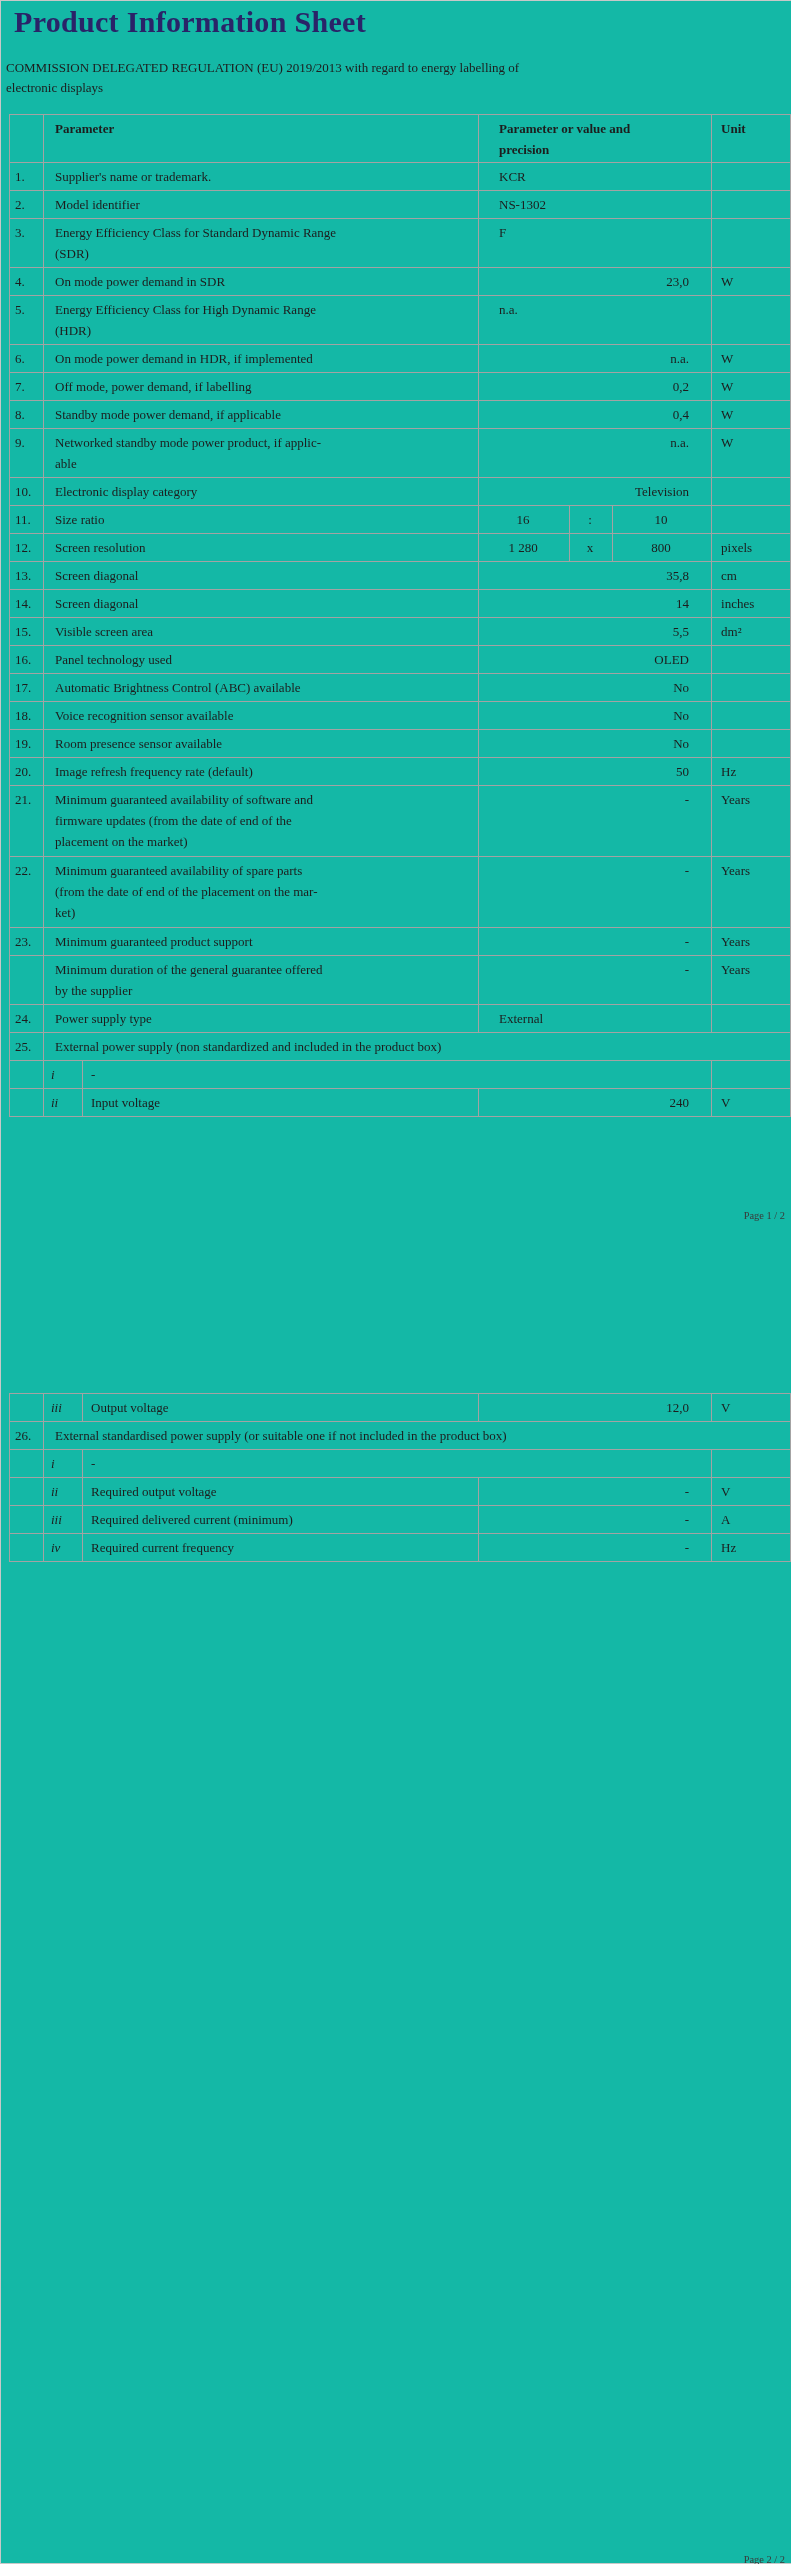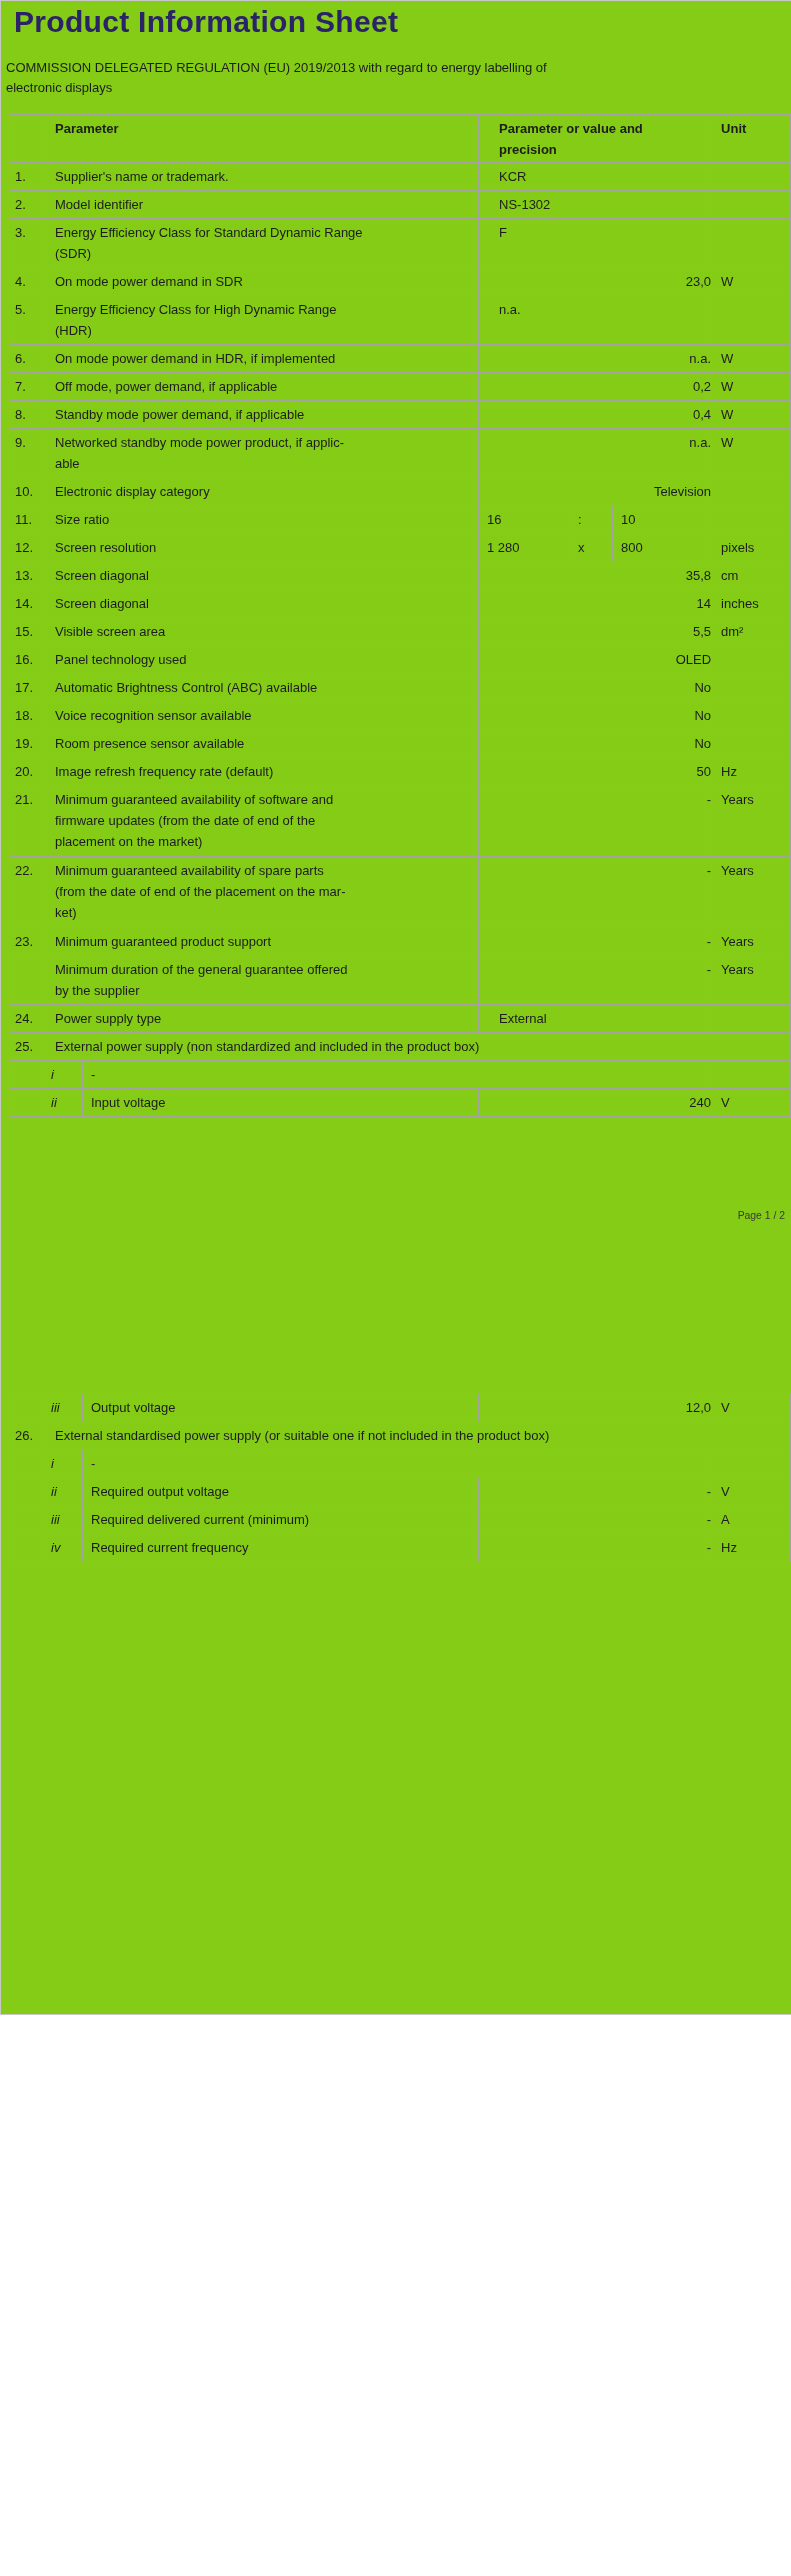--- a/index.html
+++ b/index.html
@@ -1,22 +1,22 @@
 <!DOCTYPE html>
 <html style="--title: #2a2368; --grid: #a3a3a3; --text: #1d1d1d; --frame: #c8c8c8; --muted: #3a3a3a;"><head>
 <meta charset="utf-8">
 <style>
   :root{
     --title:#2a2368; --grid:#a3a3a3; --text:#1d1d1d; --frame:#c8c8c8; --muted:#3a3a3a;
   }
   html,body{margin:0;padding:0;background:#ffffff;}
   .sheet{
-    position:relative; width:792px; height:2015px; background:#84cc16;
+    position:relative; width:792px; height:2564px; background:#14b8a6;
     border:1px solid var(--frame); box-sizing:border-box;
-    font-family:Liberation Sans, sans-serif; color:var(--text);
+    font-family:Liberation Serif, serif; color:var(--text);
   }
   .title{
     position:absolute; left:13px; top:4px;
     font-size:30px; font-weight:bold; color:var(--title); letter-spacing:0.3px;
   }
   .subtitle{
     position:absolute; left:5px; top:57px; width:762px;
     font-size:13px; line-height:20px; white-space:pre-line;
   }
   table.pis{
@@ -30,22 +30,22 @@
     padding:3px 6px 2px 6px; line-height:21px; white-space:pre-line;
     overflow:hidden; color:var(--text);
   }
   tr.h1{height:28px;} tr.h2{height:49px;} tr.h3{height:71px;} tr.hh{height:46px;}
   .hdr{font-weight:bold;}
   .num{padding-left:5px; padding-right:2px;}
   .label{padding-left:11px;}
   .sublabel{padding-left:8px;}
   .subnum{padding-left:7px; font-style:italic;}
   .val.left{padding-left:20px;}
-  .val.right{text-align:right; padding-right:0;}
-  .val.ctr{text-align:left; padding-left:8px; padding-right:2px;margin-left:12px;}
+  .val.right{text-align:right; padding-right:22px;}
+  .val.ctr{text-align:center; padding-left:0; padding-right:2px;margin-left:12px;}
   .unit{padding-left:9px;}
   .pagefoot{
     position:absolute; right:6px; font-size:10.4px; color:var(--muted);
   }
   #pf1{top:1209px;}
   #pf2{top:2553px;}
 </style>
 </head>
 <body>
 
@@ -107,21 +107,21 @@
         <td class="unit"></td>
       </tr>
       <tr class="h1">
         <td class="num">6.</td>
         <td class="label" colspan="2">On mode power demand in HDR, if implemented</td>
         <td class="val right" colspan="3">n.a.</td>
         <td class="unit">W</td>
       </tr>
       <tr class="h1">
         <td class="num">7.</td>
-        <td class="label" colspan="2">Off mode, power demand, if applicable</td>
+        <td class="label" colspan="2">Off mode, power demand, if labelling</td>
         <td class="val right" colspan="3">0,2</td>
         <td class="unit">W</td>
       </tr>
       <tr class="h1">
         <td class="num">8.</td>
         <td class="label" colspan="2">Standby mode power demand, if applicable</td>
         <td class="val right" colspan="3">0,4</td>
         <td class="unit">W</td>
       </tr>
       <tr class="h2">

